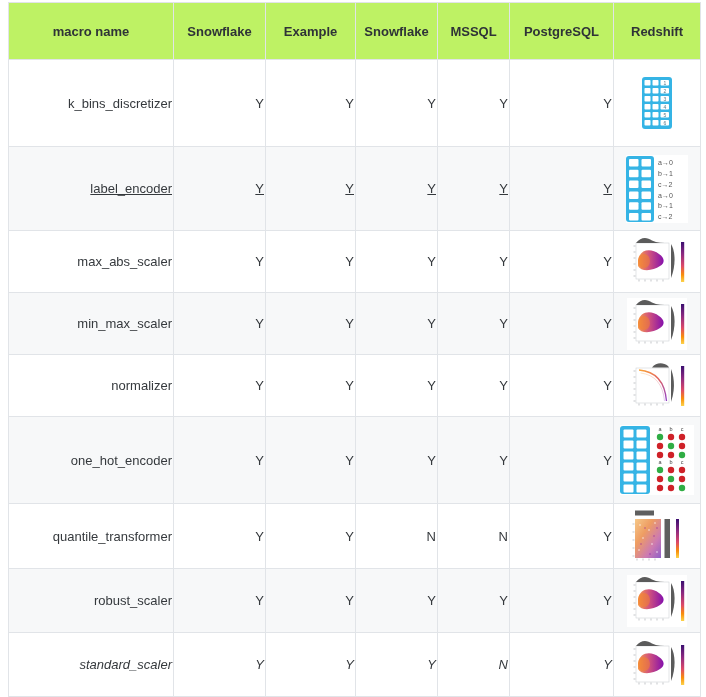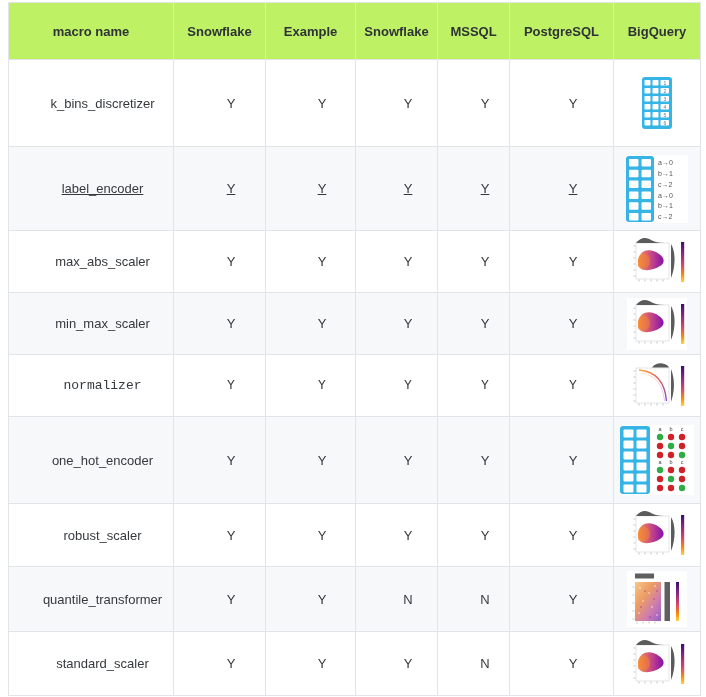--- a/index.html
+++ b/index.html
@@ -2,33 +2,33 @@
 <html style="--icon-blue: #35b4e5; --stripe: #f7f8f9; --border: #e1e4e8; --text: #35393d;"><head>
 <meta charset="utf-8">
 <style>
   html,body{margin:0;padding:0;background:#fff;}
   body{width:706px;height:697px;overflow:hidden;font-family:"Liberation Sans",sans-serif;color:var(--text,#35393d);}
   .table-wrap{margin:2px 0 0 8px;}
   table{border-collapse:collapse;table-layout:fixed;width:692px;font-size:13px;}
   th,td{border:1px solid var(--border,#e1e4e8);vertical-align:middle;overflow:hidden;}
   thead tr{height:57px;}
   th{font-weight:bold;text-align:center;font-size:13px;color:#2f3337;background:#bef264;}
-  td.name-cell,td.support-cell{text-align:center;padding-left:24px;}
+  td.name-cell,td.support-cell{text-align:right;padding-left:24px;}
   td.example-cell{text-align:center;padding:4px 2px;}
   td.example-cell svg{display:block;margin:0 auto;}
   tbody tr:nth-child(even){background:var(--stripe,#f7f8f9);}
   tbody tr:nth-child(1){height:87px;}
   tbody tr:nth-child(2){height:84px;text-decoration:underline;}
   tbody tr:nth-child(3){height:62px;margin-top:11px;}
   tbody tr:nth-child(4){height:62px;}
-  tbody tr:nth-child(5){height:62px;font-family:Liberation Mono, monospace;}
+  tbody tr:nth-child(5){height:62px;}
   tbody tr:nth-child(6){height:87px;}
   tbody tr:nth-child(7){height:63px;}
   tbody tr:nth-child(8){height:64px;}
-  tbody tr:nth-child(9){height:64px;}
+  tbody tr:nth-child(9){height:64px;font-style:italic;}
   .icon-white-bg{background:#fff;}
   text{font-family:"Liberation Sans",sans-serif;}
 </style>
 </head>
 <body>
 
 <svg width="0" height="0" style="position:absolute" aria-hidden="true">
   <defs>
     <linearGradient id="jp-blob" x1="0" y1="0" x2="1" y2="0">
       <stop offset="0%" stop-color="#f89540"></stop>
@@ -68,21 +68,21 @@
         <col style="width:87px">
     </colgroup>
     <thead>
       <tr>
         <th>macro name</th>
         <th>Snowflake</th>
         <th>Example</th>
         <th>Snowflake</th>
         <th>MSSQL</th>
         <th>PostgreSQL</th>
-        <th>BigQuery</th>
+        <th>Redshift</th>
       </tr>
     </thead>
     <tbody>
         <tr>
     <td class="name-cell">k_bins_discretizer</td>
     <td class="support-cell">Y</td>
     <td class="support-cell">Y</td>
     <td class="support-cell">Y</td>
     <td class="support-cell">Y</td>
     <td class="support-cell">Y</td>
@@ -302,52 +302,20 @@
                 <circle cx="51" cy="54" r="3.2" fill="#2fad44"></circle>
                 <circle cx="62" cy="54" r="3.2" fill="#cf2128"></circle>
       <circle cx="40" cy="63" r="3.2" fill="#cf2128"></circle>
                 <circle cx="51" cy="63" r="3.2" fill="#cf2128"></circle>
                 <circle cx="62" cy="63" r="3.2" fill="#2fad44"></circle>
     </g>
   </svg>
           </td>
   </tr>
         <tr>
-    <td class="name-cell">robust_scaler</td>
-    <td class="support-cell">Y</td>
-    <td class="support-cell">Y</td>
-    <td class="support-cell">Y</td>
-    <td class="support-cell">Y</td>
-    <td class="support-cell">Y</td>
-    <td class="example-cell">
-            <svg width="60" height="52" viewBox="0 0 60 52">
-    <rect x="0" y="0" width="60" height="52" fill="#fff"></rect>
-    <rect x="9" y="7" width="33" height="36" fill="#fff" stroke="#cfd4d8" stroke-width="0.6"></rect>
-    <path d="M11,24 C13,13 24,12 32,18 C38,22 38,27 33,30 C26,35 14,36 11,30 Z" fill="url(#jp-blob)" opacity="0.95"></path>
-    <ellipse cx="17" cy="25" rx="6" ry="7" fill="#f3842c" opacity="0.55"></ellipse>
-    <path d="M9,7 C14,0.5 20,1 25,4.5 C30,7 36,7 42,7 Z" fill="#5b5b5b"></path>
-    <path d="M44,8 C48.5,15 49,30 44,42 Z" fill="#5b5b5b"></path>
-    <g stroke="#9aa0a6" stroke-width="0.6">
-      <line x1="6.5" y1="10" x2="8.5" y2="10"></line>
-                <line x1="6.5" y1="16" x2="8.5" y2="16"></line>
-                <line x1="6.5" y1="22" x2="8.5" y2="22"></line>
-                <line x1="6.5" y1="28" x2="8.5" y2="28"></line>
-                <line x1="6.5" y1="34" x2="8.5" y2="34"></line>
-                <line x1="6.5" y1="40" x2="8.5" y2="40"></line>
-      <line x1="12" y1="43.5" x2="12" y2="45.5"></line>
-                <line x1="18" y1="43.5" x2="18" y2="45.5"></line>
-                <line x1="24" y1="43.5" x2="24" y2="45.5"></line>
-                <line x1="30" y1="43.5" x2="30" y2="45.5"></line>
-                <line x1="36" y1="43.5" x2="36" y2="45.5"></line>
-    </g>
-    <rect x="54" y="6" width="3.2" height="40" fill="url(#plasma-v)"></rect>
-  </svg>
-          </td>
-  </tr>
-        <tr>
     <td class="name-cell">quantile_transformer</td>
     <td class="support-cell">Y</td>
     <td class="support-cell">Y</td>
     <td class="support-cell">N</td>
     <td class="support-cell">N</td>
     <td class="support-cell">Y</td>
     <td class="example-cell">
             <svg width="60" height="56" viewBox="0 0 60 56">
     <rect x="0" y="0" width="60" height="56" fill="#fff"></rect>
     <rect x="8" y="2.5" width="19" height="5" fill="#5f5f5f"></rect>
@@ -378,25 +346,25 @@
       <line x1="10" y1="50.5" x2="10" y2="52.5"></line>
                 <line x1="16" y1="50.5" x2="16" y2="52.5"></line>
                 <line x1="22" y1="50.5" x2="22" y2="52.5"></line>
                 <line x1="28" y1="50.5" x2="28" y2="52.5"></line>
     </g>
     <rect x="49" y="11" width="3" height="39" fill="url(#plasma-v)"></rect>
   </svg>
           </td>
   </tr>
         <tr>
-    <td class="name-cell">standard_scaler</td>
-    <td class="support-cell">Y</td>
-    <td class="support-cell">Y</td>
-    <td class="support-cell">Y</td>
-    <td class="support-cell">N</td>
+    <td class="name-cell">robust_scaler</td>
+    <td class="support-cell">Y</td>
+    <td class="support-cell">Y</td>
+    <td class="support-cell">Y</td>
+    <td class="support-cell">Y</td>
     <td class="support-cell">Y</td>
     <td class="example-cell">
             <svg width="60" height="52" viewBox="0 0 60 52">
     <rect x="0" y="0" width="60" height="52" fill="#fff"></rect>
     <rect x="9" y="7" width="33" height="36" fill="#fff" stroke="#cfd4d8" stroke-width="0.6"></rect>
     <path d="M11,24 C13,13 24,12 32,18 C38,22 38,27 33,30 C26,35 14,36 11,30 Z" fill="url(#jp-blob)" opacity="0.95"></path>
     <ellipse cx="17" cy="25" rx="6" ry="7" fill="#f3842c" opacity="0.55"></ellipse>
     <path d="M9,7 C14,0.5 20,1 25,4.5 C30,7 36,7 42,7 Z" fill="#5b5b5b"></path>
     <path d="M44,8 C48.5,15 49,30 44,42 Z" fill="#5b5b5b"></path>
     <g stroke="#9aa0a6" stroke-width="0.6">
@@ -409,15 +377,47 @@
       <line x1="12" y1="43.5" x2="12" y2="45.5"></line>
                 <line x1="18" y1="43.5" x2="18" y2="45.5"></line>
                 <line x1="24" y1="43.5" x2="24" y2="45.5"></line>
                 <line x1="30" y1="43.5" x2="30" y2="45.5"></line>
                 <line x1="36" y1="43.5" x2="36" y2="45.5"></line>
     </g>
     <rect x="54" y="6" width="3.2" height="40" fill="url(#plasma-v)"></rect>
   </svg>
           </td>
   </tr>
+        <tr>
+    <td class="name-cell">standard_scaler</td>
+    <td class="support-cell">Y</td>
+    <td class="support-cell">Y</td>
+    <td class="support-cell">Y</td>
+    <td class="support-cell">N</td>
+    <td class="support-cell">Y</td>
+    <td class="example-cell">
+            <svg width="60" height="52" viewBox="0 0 60 52">
+    <rect x="0" y="0" width="60" height="52" fill="#fff"></rect>
+    <rect x="9" y="7" width="33" height="36" fill="#fff" stroke="#cfd4d8" stroke-width="0.6"></rect>
+    <path d="M11,24 C13,13 24,12 32,18 C38,22 38,27 33,30 C26,35 14,36 11,30 Z" fill="url(#jp-blob)" opacity="0.95"></path>
+    <ellipse cx="17" cy="25" rx="6" ry="7" fill="#f3842c" opacity="0.55"></ellipse>
+    <path d="M9,7 C14,0.5 20,1 25,4.5 C30,7 36,7 42,7 Z" fill="#5b5b5b"></path>
+    <path d="M44,8 C48.5,15 49,30 44,42 Z" fill="#5b5b5b"></path>
+    <g stroke="#9aa0a6" stroke-width="0.6">
+      <line x1="6.5" y1="10" x2="8.5" y2="10"></line>
+                <line x1="6.5" y1="16" x2="8.5" y2="16"></line>
+                <line x1="6.5" y1="22" x2="8.5" y2="22"></line>
+                <line x1="6.5" y1="28" x2="8.5" y2="28"></line>
+                <line x1="6.5" y1="34" x2="8.5" y2="34"></line>
+                <line x1="6.5" y1="40" x2="8.5" y2="40"></line>
+      <line x1="12" y1="43.5" x2="12" y2="45.5"></line>
+                <line x1="18" y1="43.5" x2="18" y2="45.5"></line>
+                <line x1="24" y1="43.5" x2="24" y2="45.5"></line>
+                <line x1="30" y1="43.5" x2="30" y2="45.5"></line>
+                <line x1="36" y1="43.5" x2="36" y2="45.5"></line>
+    </g>
+    <rect x="54" y="6" width="3.2" height="40" fill="url(#plasma-v)"></rect>
+  </svg>
+          </td>
+  </tr>
       </tbody>
   </table>
 </div>
 
 </body></html>

